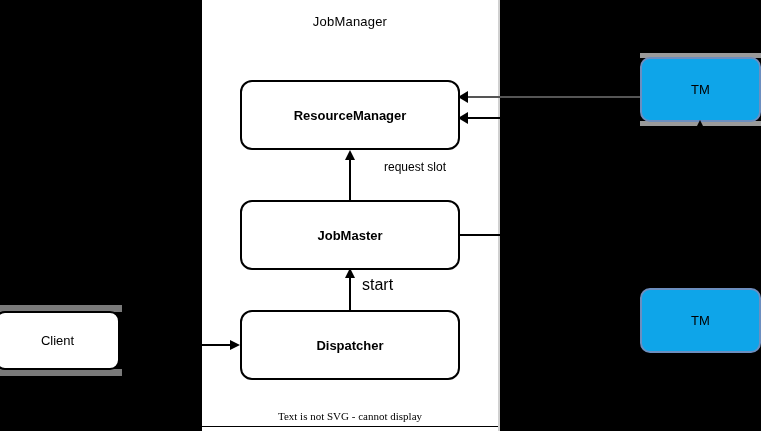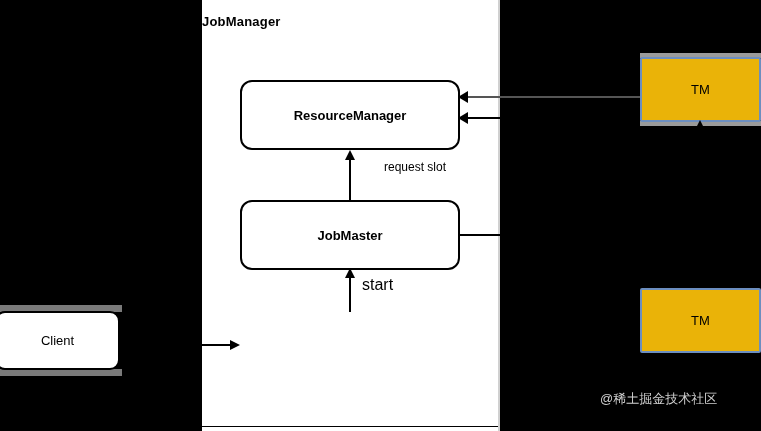--- a/index.html
+++ b/index.html
@@ -26,23 +26,23 @@
     background: #ffffff;
     border-left: 2px solid #000000;
     border-right: 2px solid #d0d0d0;
     box-sizing: border-box;
   }
   .jm-title {
     position: absolute;
     left: 0;
     top: 14px;
     width: 100%;
-    text-align: left;
-    font-size: 13px;
-    font-weight: bold;
+    text-align: center;
+    font-size: 13px;
+    font-weight: normal;
     color: #000000;
     letter-spacing: 0.2px;
   }
   .jm-footnote {
     position: absolute;
     left: 0;
     bottom: 9px;
     width: 100%;
     text-align: center;
     font-family: "Liberation Serif", serif;
@@ -93,22 +93,22 @@
     z-index: 3;
   }
   #client-handle-top    { left: 0px; top: 305px;  width: 122px; height: 7px; }
   #client-handle-bottom { left: 0px; top: 369px;  width: 122px; height: 7px; }
 
   
   .tm-node {
     position: absolute;
     box-sizing: border-box;
     border: 2px solid #6c8ebf;
-    border-radius: 2px;
-    background: #eab308;
+    border-radius: 10px;
+    background: #0ea5e9;
     display: flex;
     align-items: center;
     justify-content: center;
     font-size: 13px;
     color: #000000;
     z-index: 4;
   }
   #node-tm-1 { left: 640px; top: 57px;  width: 121px; height: 65px; }
   #node-tm-2 { left: 640px; top: 288px; width: 121px; height: 65px; }
 
@@ -214,20 +214,21 @@
     z-index: 6;
   }
 </style>
 </head>
 <body>
 
 <div id="canvas">
 
   <div class="jm-container">
     <div class="jm-title">JobManager</div>
+    <div class="jm-footnote">Text is not SVG - cannot display</div>
     <div class="jm-bottom-rule"></div>
   </div>
 
   <div class="line-h gray" id="edge-tm-rm-1"></div>
   <div class="arrow-left" id="edge-tm-rm-1-head"></div>
 
   <div class="line-h" id="edge-tm-rm-2"></div>
   <div class="arrow-left" id="edge-tm-rm-2-head"></div>
 
   <div class="line-v" id="edge-rm-request-v"></div>
@@ -241,28 +242,28 @@
   <div id="label-start">start</div>
   <div class="line-v" id="edge-dispatcher-top"></div>
 
   <div class="line-h" id="edge-client-dispatch-h"></div>
   <div class="arrow-right" id="edge-client-dispatch-head"></div>
 
   <div class="node" id="node-resourcemanager">ResourceManager</div>
 
   <div class="node" id="node-jobmaster">JobMaster</div>
 
+  <div class="node" id="node-dispatcher">Dispatcher</div>
 
   <div class="client-handle" id="client-handle-top"></div>
   <div class="client-handle" id="client-handle-bottom"></div>
   <div class="node plain" id="node-client">Client</div>
 
   <div class="tm-handle" id="tm1-handle-top"></div>
   <div class="tm-handle" id="tm1-handle-bottom"></div>
   <div class="tm-node" id="node-tm-1">TM</div>
   <div class="arrow-up" id="edge-tm1-bottom-head"></div>
 
   <div class="line-v" id="edge-tm2-top-stub"></div>
   <div class="tm-node" id="node-tm-2">TM</div>
 
-  <div id="watermark">@稀土掘金技术社区</div>
 
 </div>
 
 </body></html>

